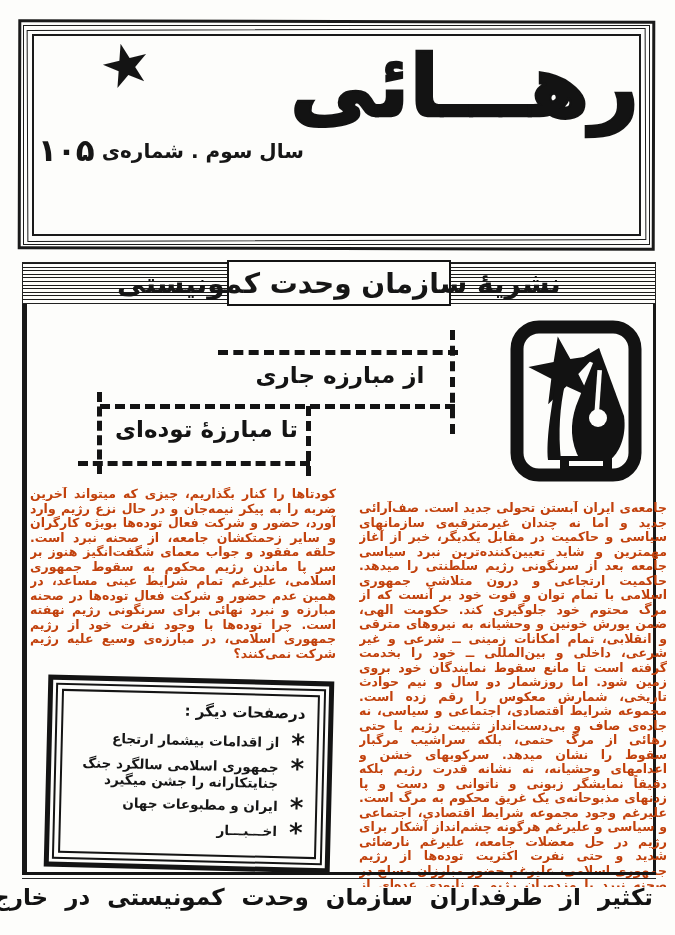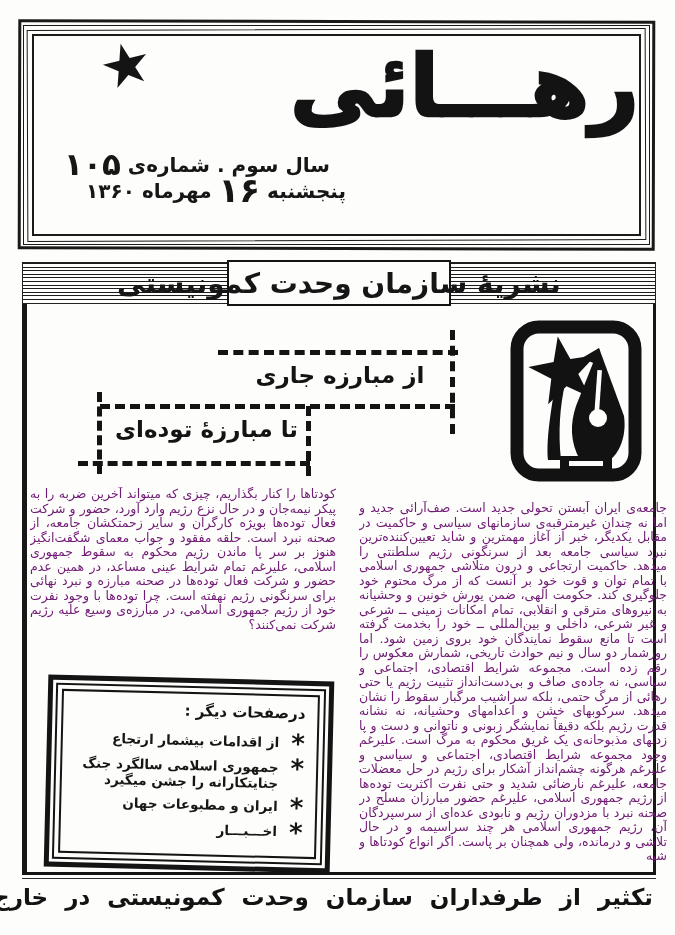--- a/index.html
+++ b/index.html
@@ -11,22 +11,22 @@
   #masthead{position:absolute;left:18px;top:20px;width:637px;height:230px;}
   .mframe{position:absolute;border:1px solid #1a1a1a;}
   .mf1{inset:0;border-width:3px;transform:rotate(.15deg);}
   .mf2{inset:5px;}
   .mf3{inset:9px;transform:rotate(-.2deg);}
   .mf4{inset:14px;border-width:2px;}
   #masthead-star{position:absolute;left:82px;top:16px;font-size:58px;line-height:1;
     transform:rotate(-14deg);color:#141414;}
   #masthead-title{position:absolute;right:16px;top:26px;font-size:86px;line-height:.95;
     font-weight:bold;direction:rtl;color:#131313;-webkit-text-stroke:2.5px #131313;}
-  #issue-line{position:absolute;left:29px;top:112px;width:300px;direction:rtl;
-    font-size:20px;font-weight:bold;text-align:center;white-space:nowrap;margin-top:14px;}
+  #issue-line{position:absolute;left:20px;top:112px;width:300px;direction:rtl;
+    font-size:20px;font-weight:bold;text-align:left;white-space:nowrap;}
   #issue-line .big-num{font-size:31px;font-weight:bold;vertical-align:-3px;}
   #date-line{position:absolute;left:14px;top:150px;width:314px;direction:rtl;
     font-size:20px;font-weight:bold;text-align:right;white-space:nowrap;}
   #date-line .big-num{font-size:34px;font-weight:bold;vertical-align:-4px;letter-spacing:-1px;}
   #website{position:absolute;left:70px;top:186px;width:380px;text-align:center;
     font-size:40px;font-weight:bold;letter-spacing:1px;color:#111;}
   
   #banner{position:absolute;left:22px;top:262px;width:634px;height:42px;
     border:1px solid #222;box-sizing:border-box;
     background:repeating-linear-gradient(180deg,#1c1c1c 0 1px,transparent 1px 3.6px);}
@@ -42,21 +42,21 @@
   #emblem{position:absolute;left:510px;top:320px;width:132px;height:162px;}
   
   .dash-h{position:absolute;border-top:5px dashed #141414;height:0;}
   .dash-v{position:absolute;border-left:5px dashed #141414;width:0;}
   .feature-title{position:absolute;direction:rtl;text-align:center;font-size:23px;
     font-weight:bold;color:#141414;white-space:nowrap;}
   #feature-from{left:225px;top:362px;width:230px;}
   #feature-to{left:103px;top:416px;width:207px;}
   
   .col{position:absolute;direction:rtl;text-align:justify;font-size:12.5px;
-    line-height:14.5px;color:#701a75;overflow:hidden;}
+    line-height:14.5px;color:#c2410c;overflow:hidden;font-weight:bold;}
   #col-right{left:359px;top:487px;width:308px;height:386px;margin-top:14px;}
   #col-left{left:30px;top:487px;width:306px;height:186px;}
   
   #contents-box{position:absolute;left:46px;top:678px;width:286px;height:192px;
     transform:rotate(1.4deg);}
   .cframe{position:absolute;border:2px solid #141414;}
   .cf1{inset:0;border-width:5px;}
   .cf2{inset:8px;}
   .cf3{inset:14px;}
   #contents-inner{position:absolute;inset:20px;direction:rtl;padding:4px 8px;box-sizing:border-box;}
@@ -78,25 +78,20 @@
   <div id="masthead">
     <div class="mframe mf1"></div>
     <div class="mframe mf2"></div>
     <div class="mframe mf3"></div>
     <div class="mframe mf4"></div>
     <div id="masthead-star">★</div>
     <div id="masthead-title">رهـــائی</div>
     <div id="issue-line">
       <span>سال سوم . شماره‌ی</span>
       <span class="big-num">۱۰۵</span>
-    </div>
-    <div id="date-line">
-      <span>پنجشنبه</span>
-      <span class="big-num">۱۶</span>
-      <span>مهرماه ۱۳۶۰</span>
     </div>
   </div>
 
   <div id="banner">
     <div id="banner-label">نشریهٔ سازمان وحدت کمونیستی</div>
   </div>
 
   <div class="vrule" id="rule-left"></div>
   <div class="vrule" id="rule-right"></div>
 

